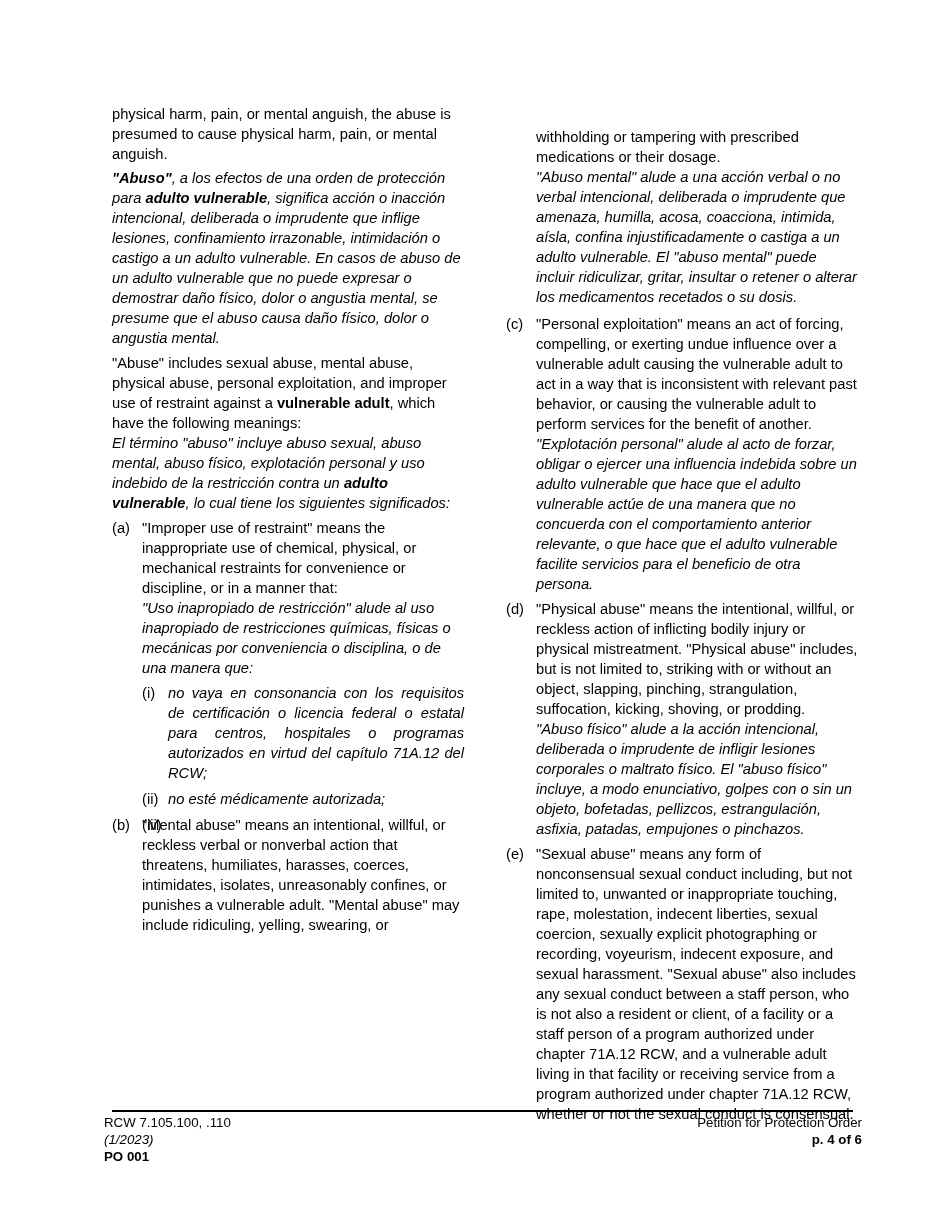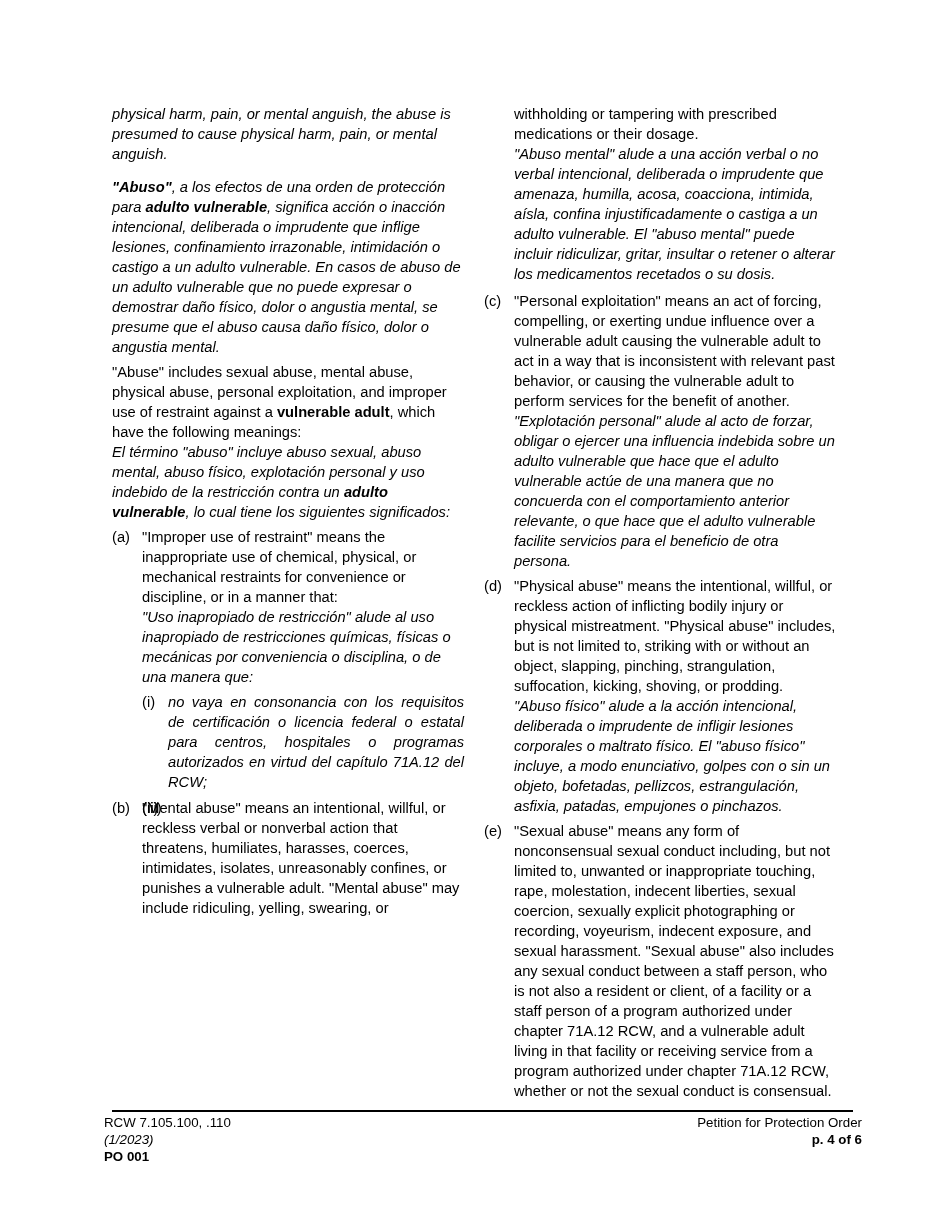--- a/index.html
+++ b/index.html
@@ -12,21 +12,21 @@
   .page {
     position: relative;
     width: 950px; height: 1230px;
     background: #ffffff;
     overflow: hidden;
     font-size: 14.7px;
     line-height: 20px;
   }
   .col { position: absolute; top: 104px; width: 352px; }
   .col-left  { left: 112px; }
-  .col-right { left: 484px; }
+  .col-right { left: 506px; margin-top: 23px; }
 
   .para { margin: 0 0 5px 0; }
   .es { font-style: italic; }
   .b  { font-weight: bold; }
   .just { text-align: justify; }
 
   .item { position: relative; padding-left: 30px; margin: 0 0 5px 0; }
   .item > .marker { position: absolute; left: 0; top: 0; }
 
   .sub { position: relative; padding-left: 56px; margin: 0 0 6px 0; }
@@ -49,41 +49,42 @@
     font-size: 13.3px; line-height: 17px;
   }
 </style>
 </head>
 <body>
 
 <div class="page">
 
   <div class="col col-left">
 
-    <p class="para" style="margin-bottom:13px;font-style:italic;">physical harm, pain, or mental anguish, the abuse is presumed to cause physical harm, pain, or mental anguish.</p>
+    <p class="para" style="margin-bottom:4px;">physical harm, pain, or mental anguish, the abuse is presumed to cause physical harm, pain, or mental anguish.</p>
 
     <p class="para es"><span class="b">"Abuso"</span><span>, a los efectos de una orden de protección para </span><span class="b">adulto vulnerable</span><span>, significa acción o inacción intencional, deliberada o imprudente que inflige lesiones, confinamiento irrazonable, intimidación o castigo a un adulto vulnerable. En casos de abuso de un adulto vulnerable que no puede expresar o demostrar daño físico, dolor o angustia mental, se presume que el abuso causa daño físico, dolor o angustia mental.</span></p>
 
     <p class="para" style="margin-bottom:0;"><span>"Abuse" includes sexual abuse, mental abuse, physical abuse, personal exploitation, and improper use of restraint against a </span><span class="b">vulnerable adult</span><span>, which have the following meanings:</span></p>
 
     <p class="para es"><span>El término "abuso" incluye abuso sexual, abuso mental, abuso físico, explotación personal y uso indebido de la restricción contra un </span><span class="b">adulto vulnerable</span><span>, lo cual tiene los siguientes significados:</span></p>
 
     <div class="item">
       <span class="marker">(a)</span>
       <div>"Improper use of restraint" means the inappropriate use of chemical, physical, or mechanical restraints for convenience or discipline, or in a manner that:</div>
       <div class="es">"Uso inapropiado de restricción" alude al uso inapropiado de restricciones químicas, físicas o mecánicas por conveniencia o disciplina, o de una manera que:</div>
     </div>
 
     <div class="sub">
       <span class="marker">(i)</span>
       <div class="es just">no vaya en consonancia con los requisitos de certificación o licencia federal o estatal para centros, hospitales o programas autorizados en virtud del capítulo 71A.12 del RCW;</div>
     </div>
 
     <div class="sub">
       <span class="marker">(ii)</span>
+      <div class="es">no esté médicamente autorizada;</div>
     </div>
 
     <div class="sub">
       <span class="marker">(iii)</span>
     </div>
 
     <div class="item">
       <span class="marker">(b)</span>
       <div>"Mental abuse" means an intentional, willful, or reckless verbal or nonverbal action that threatens, humiliates, harasses, coerces, intimidates, isolates, unreasonably confines, or punishes a vulnerable adult. "Mental abuse" may include ridiculing, yelling, swearing, or</div>
     </div>

